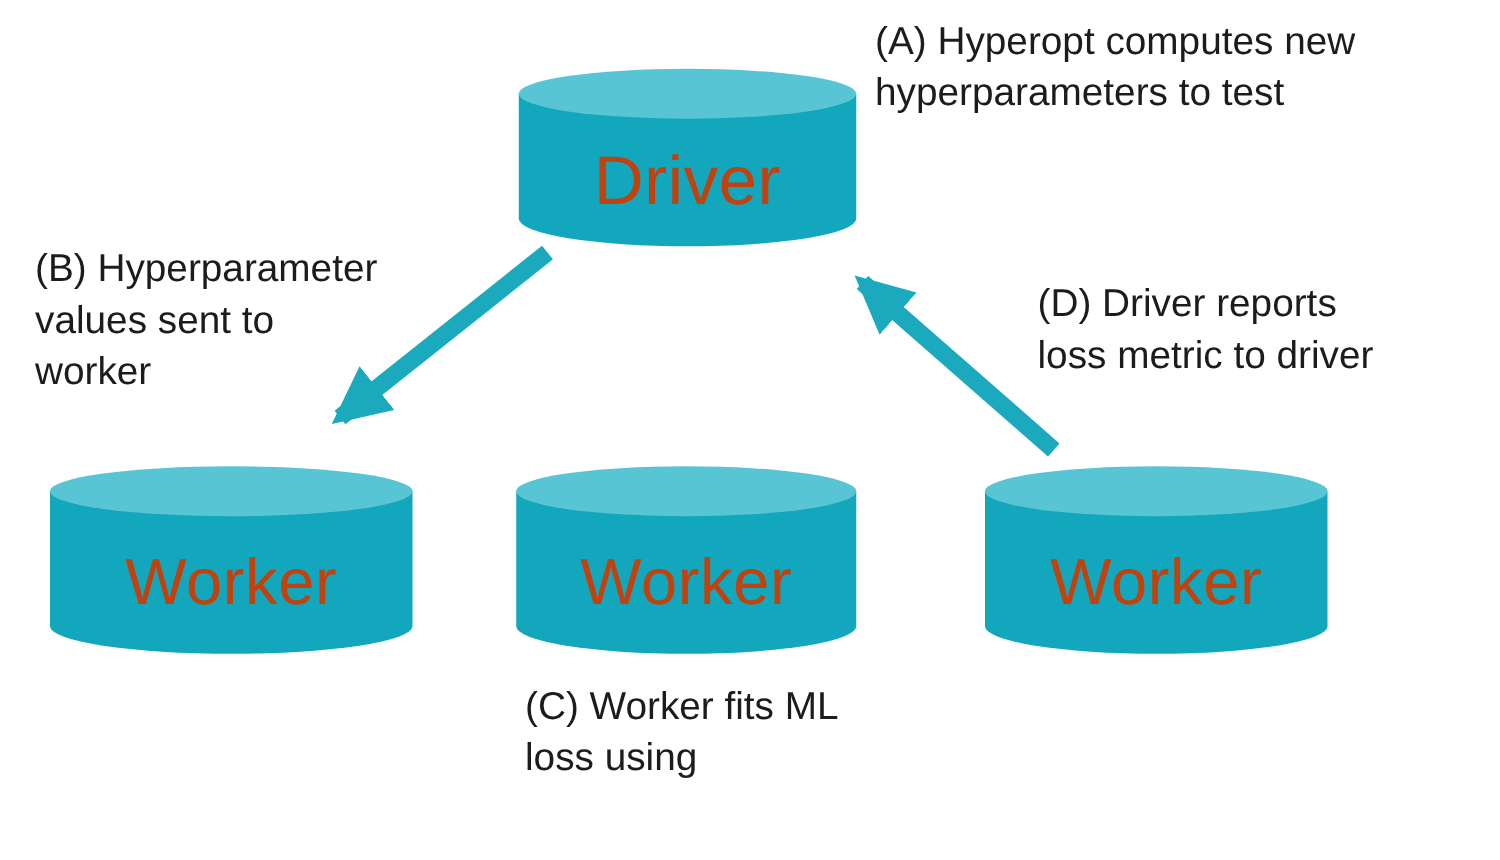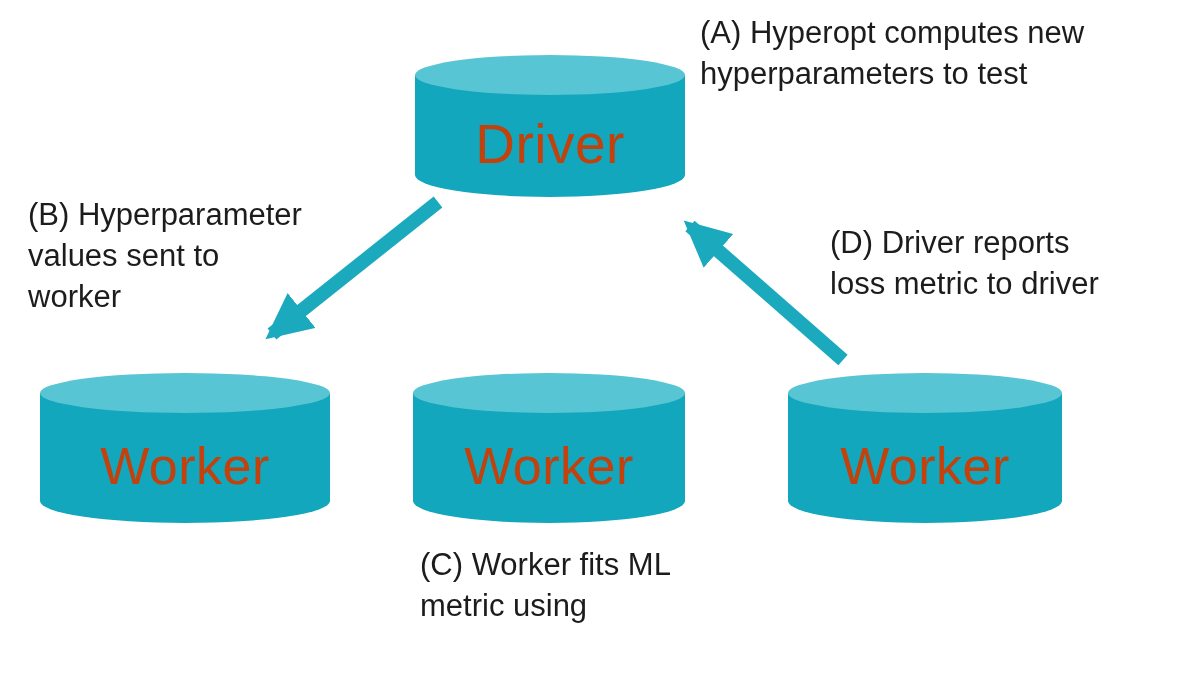--- a/index.html
+++ b/index.html
@@ -100,21 +100,21 @@
     <div>worker</div>
   </div>
 
   <div class="annotation" style="left:700px; top:12px;">
     <div>(A) Hyperopt computes new</div>
     <div>hyperparameters to test</div>
   </div>
 
   <div class="annotation" style="left:420px; top:508px;margin-top:36px;">
     <div>(C) Worker fits ML</div>
-    <div>metric using</div>
+    <div>loss using</div>
   </div>
 
   <div class="annotation" style="left:830px; top:222px;">
     <div>(D) Driver reports</div>
     <div>loss metric to driver</div>
   </div>
 
 </div>
 
 </body></html>

